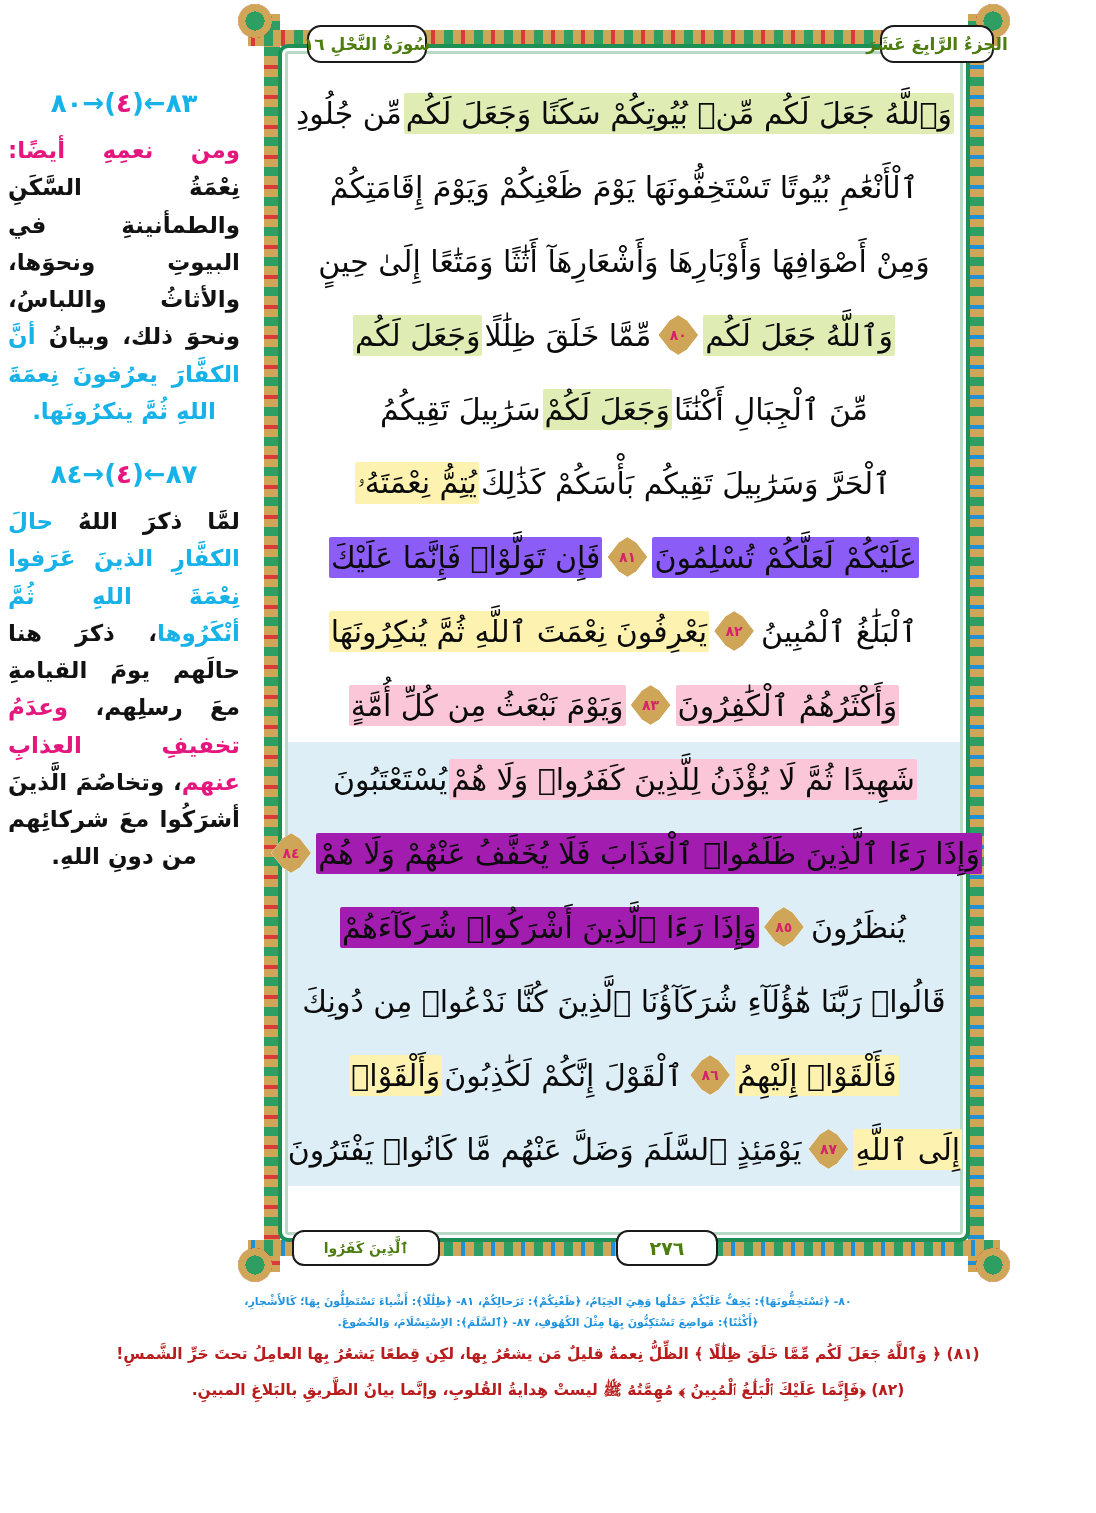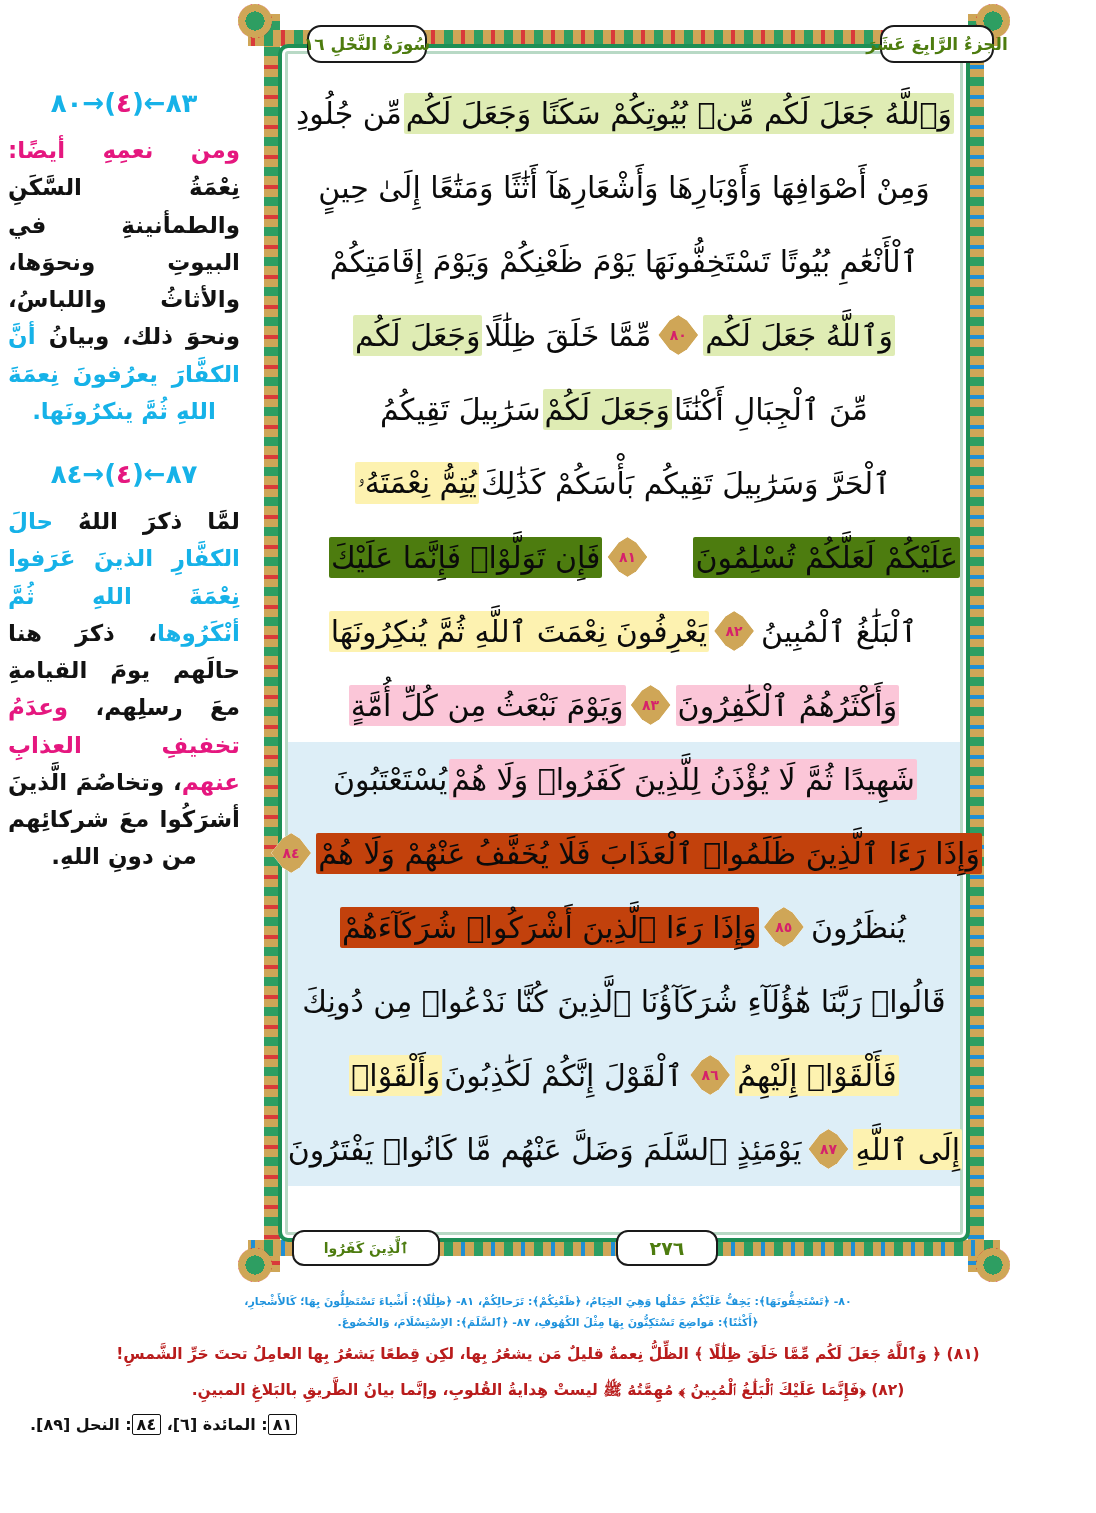--- a/index.html
+++ b/index.html
@@ -60,23 +60,23 @@
     direction:rtl;
     font-family:"DejaVu Sans","Liberation Serif",serif;
     font-size:30px;
     color:#0b0b0b;
     white-space:nowrap;
     letter-spacing:-0.3px;
   }
   .aline .seg{padding:3px 2px;border-radius:2px;text-align:center;}
   .hl-green{background:#dfecb4;}
   .hl-yellow{background:#fdf2b0;}
-  .hl-gray{background:#4d7c0f;margin-left:41px;}
+  .hl-gray{background:#8b5cf6;}
   .hl-pink{background:#fbc6d8;}
-  .hl-orange{background:#c2410c;}
+  .hl-orange{background:#a21caf;}
   .hl-none{background:transparent;}
   .bg-blue{background:#ddeef7;}
 
   .vmark{
     display:inline-flex;align-items:center;justify-content:center;
     width:40px;height:40px;margin:0 5px;flex:0 0 auto;position:relative;
     background:
       radial-gradient(circle at 50% 50%, #fff 0 38%, #2e9e62 38% 46%, #fff 46% 100%);
     color:#d6216b;font-size:14px;font-weight:bold;
     clip-path:polygon(50% 0%,72% 14%,100% 50%,72% 86%,50% 100%,28% 86%,0% 50%,28% 14%);
@@ -144,24 +144,24 @@
 
   <div class="cartouche" id="c-page">٢٧٦</div>
   <div class="cartouche" id="c-footer-note">ٱلَّذِينَ كَفَرُوا</div>
 
   <div class="mushaf" id="mushaf">
       <div class="aline">
         <span class="seg hl-green">وَٱللَّهُ جَعَلَ لَكُم مِّنۢ بُيُوتِكُمْ سَكَنًا وَجَعَلَ لَكُم</span>
         <span class="seg hl-none"> مِّن جُلُودِ</span>
       </div>
       <div class="aline">
+        <span class="seg hl-none">ٱلْأَنْعَٰمِ بُيُوتًا تَسْتَخِفُّونَهَا يَوْمَ ظَعْنِكُمْ وَيَوْمَ إِقَامَتِكُمْ</span>
+      </div>
+      <div class="aline">
         <span class="seg hl-none">وَمِنْ أَصْوَافِهَا وَأَوْبَارِهَا وَأَشْعَارِهَآ أَثَٰثًا وَمَتَٰعًا إِلَىٰ حِينٍ</span>
-      </div>
-      <div class="aline">
-        <span class="seg hl-none">ٱلْأَنْعَٰمِ بُيُوتًا تَسْتَخِفُّونَهَا يَوْمَ ظَعْنِكُمْ وَيَوْمَ إِقَامَتِكُمْ</span>
       </div>
       <div class="aline">
         <span class="seg hl-green">وَٱللَّهُ جَعَلَ لَكُم</span>
         <span class="vmark">
           <span>٨٠</span>
         </span>
         <span class="seg hl-none"> مِّمَّا خَلَقَ ظِلَٰلًا </span>
         <span class="seg hl-green">وَجَعَلَ لَكُم</span>
       </div>
       <div class="aline">
@@ -244,18 +244,15 @@
 
   <div class="footnotes">
     <div id="fn-blue">
         <div class="fn-blue fn-line">٨٠- ﴿تَسْتَخِفُّونَهَا﴾: يَخِفُّ عَلَيْكُمْ حَمْلُها وَهِيَ الخِيَامُ، ﴿ظَعْنِكُمْ﴾: تَرَحالِكُمْ، ٨١- ﴿ظِلَٰلًا﴾: أَشْياءَ تَسْتَظِلُّونَ بِهَا؛ كَالأَشْجارِ،</div>
         <div class="fn-blue fn-line">﴿أَكْنَٰنًا﴾: مَواضِعَ تَسْتَكِنُّونَ بِهَا مِثْلَ الكُهُوفِ، ٨٧- ﴿ٱلسَّلَمَ﴾: الاِسْتِسْلَامَ، وَالخُضُوعَ.</div>
       </div>
     <div id="fn-pink">
         <div class="fn-pink fn-line">(٨١) ﴿ وَٱللَّهُ جَعَلَ لَكُم مِّمَّا خَلَقَ ظِلَٰلًا ﴾ الظِّلُّ نِعمةٌ قليلٌ مَن يشعُرُ بِها، لكِن قِطعًا يَشعُرُ بِها العامِلُ تحتَ حَرِّ الشَّمسِ!</div>
         <div class="fn-pink fn-line">(٨٢) ﴿فَإِنَّمَا عَلَيْكَ ٱلْبَلَٰغُ ٱلْمُبِينُ ﴾ مُهِمَّتُهُ ﷺ ليستْ هِدايةُ القُلوبِ، وإنَّما بيانُ الطَّريقِ بالبَلاغِ المبينِ.</div>
       </div>
-    <div class="fn-ref">
-      <span class="boxed">٨١</span><span>: المائدة [٦]، </span><span class="boxed">٨٤</span><span>: النحل [٨٩].</span>
-    </div>
   </div>
 
 </div>
 
 </body></html>

